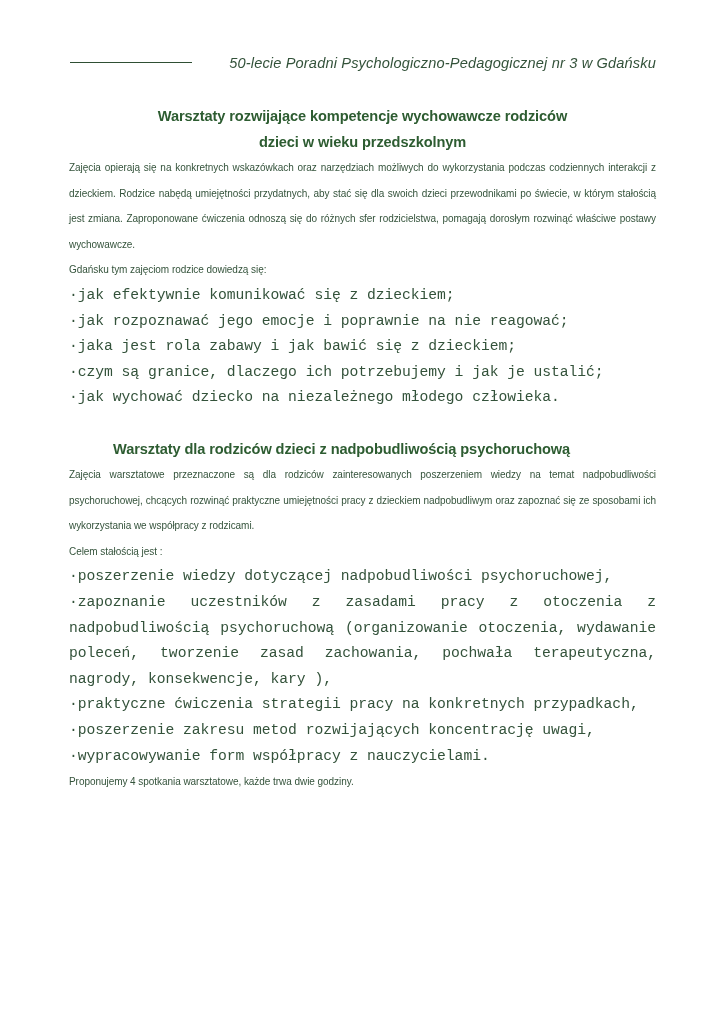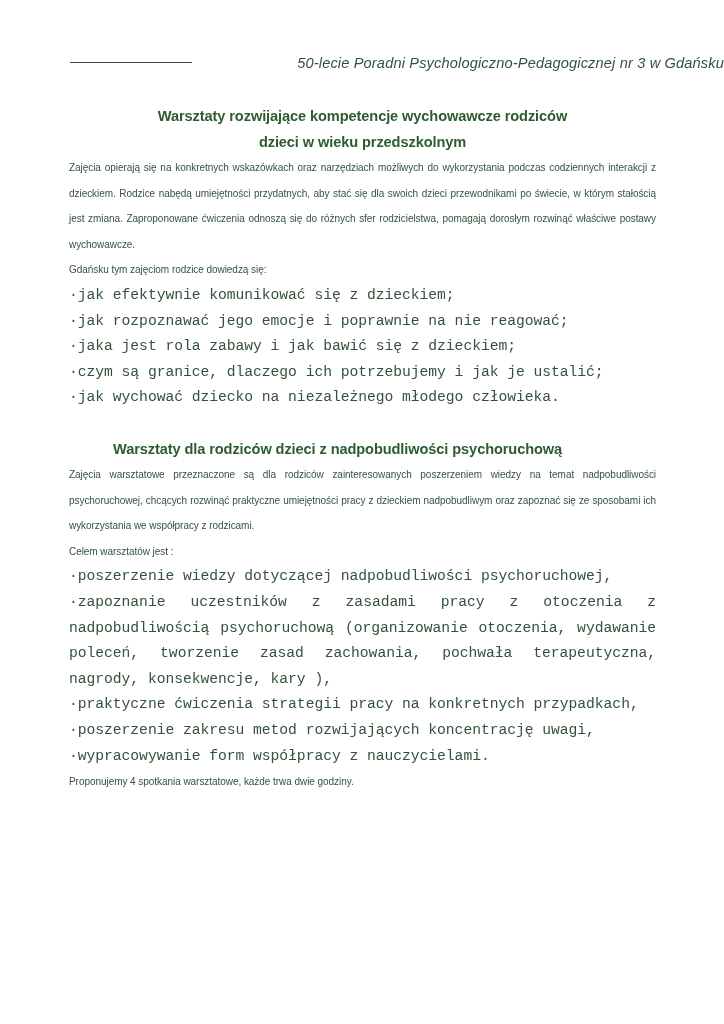--- a/index.html
+++ b/index.html
@@ -28,20 +28,21 @@
   
   .doc-header {
     position: absolute;
     left: 0;
     top: 46px;
     width: 724px;
     height: 34px;
     display: flex;
     align-items: center;
     justify-content: flex-end;
+    padding-right: 68px;
     box-sizing: border-box;
   }
   .header-rule {
     position: absolute;
     left: 70px;
     top: 62px;
     width: 122px;
     height: 0;
     border-top: 1.6px solid #2f4f34;
   }
@@ -147,26 +148,26 @@
       <li>·jak efektywnie komunikować się z dzieckiem;</li>
       <li>·jak rozpoznawać jego emocje i poprawnie na nie reagować;</li>
       <li>·jaka jest rola zabawy i jak bawić się z dzieckiem;</li>
       <li>·czym są granice, dlaczego ich potrzebujemy i jak je ustalić;</li>
       <li>·jak wychować dziecko na niezależnego młodego człowieka.</li>
     </ul>
 
     <div class="spacer-line"></div>
 
     <h2 class="section-title indented">
-      <span class="title-line">Warsztaty dla rodziców dzieci z nadpobudliwości psychoruchową</span>
+      <span class="title-line">Warsztaty dla rodziców dzieci z nadpobudliwością psychoruchową</span>
     </h2>
 
     <p class="para flow">Zajęcia warsztatowe przeznaczone są dla rodziców zainteresowanych poszerzeniem wiedzy na temat nadpobudliwości psychoruchowej, chcących rozwinąć praktyczne umiejętności pracy z dzieckiem nadpobudliwym oraz zapoznać się ze sposobami ich wykorzystania we współpracy z rodzicami.</p>
 
-    <p class="para ragged">Celem warsztatów jest :</p>
+    <p class="para ragged">Celem stałością jest :</p>
 
     <ul class="dot-list">
       <li>·poszerzenie wiedzy dotyczącej nadpobudliwości psychoruchowej,</li>
       <li class="justified">·zapoznanie uczestników z zasadami pracy z otoczenia z nadpobudliwością psychoruchową (organizowanie otoczenia, wydawanie poleceń, tworzenie zasad zachowania, pochwała terapeutyczna, nagrody, konsekwencje, kary ),</li>
       <li>·praktyczne ćwiczenia strategii pracy na konkretnych przypadkach,</li>
       <li>·poszerzenie zakresu metod rozwijających koncentrację uwagi,</li>
       <li>·wypracowywanie form współpracy z nauczycielami.</li>
     </ul>
 
     <p class="para ragged">Proponujemy 4 spotkania warsztatowe, każde trwa dwie godziny.</p>

